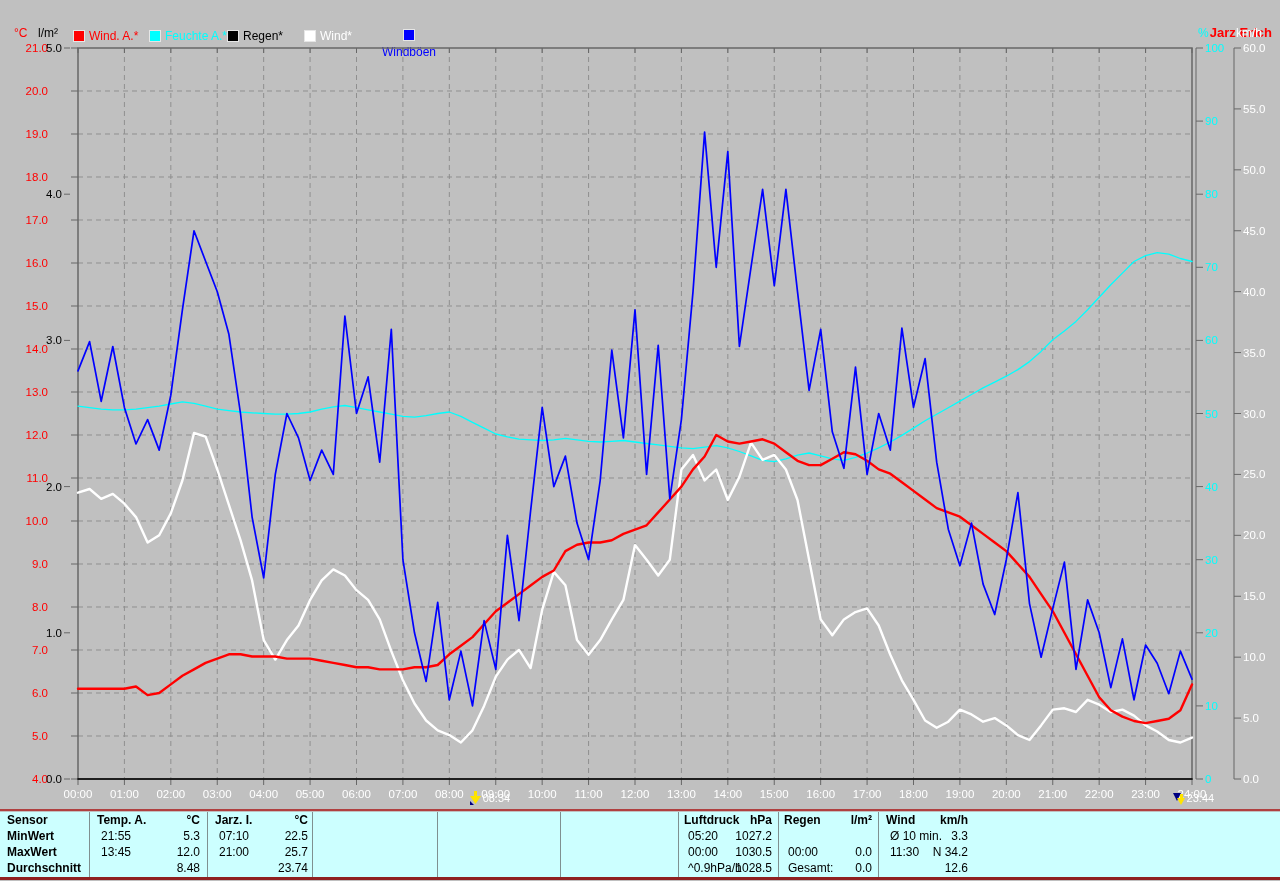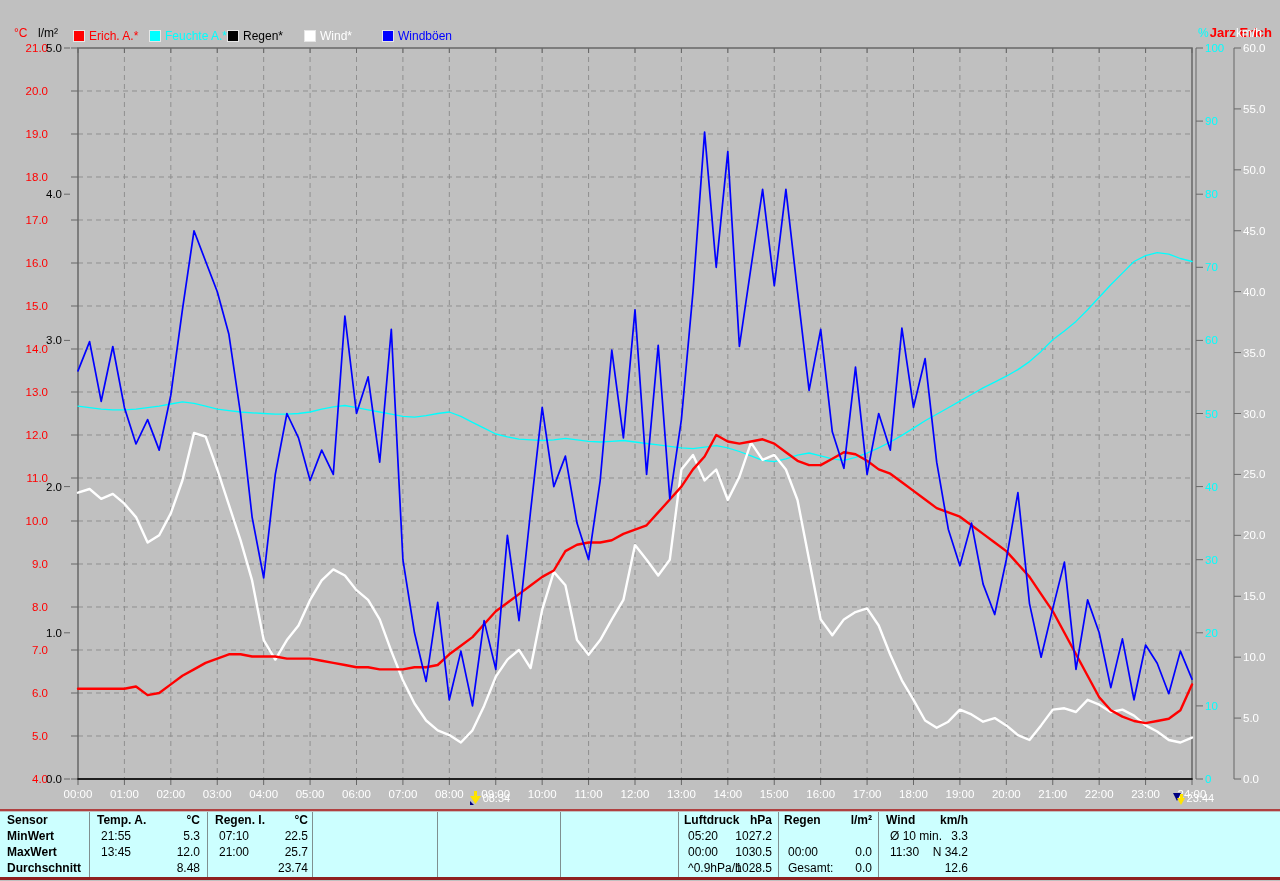--- a/index.html
+++ b/index.html
@@ -36,35 +36,35 @@
   <div class="abs" id="station">Jarz Erich</div>
 
   <div class="abs unit" id="unit-temp">°C</div>
   <div class="abs unit" id="unit-rain">l/m²</div>
   <div class="abs unit" id="unit-hum">%</div>
   <div class="abs unit" id="unit-wind">km/h</div>
 
   <div class="abs" id="legend">
       <div class="legend-item" style="left: 73px;">
         <span class="sw" style="background: rgb(255, 0, 0);"></span>
-        <span class="lb" style="color: rgb(255, 0, 0);">Erich. A.*</span>
+        <span class="lb" style="color: rgb(255, 0, 0);">Wind. A.*</span>
       </div>
       <div class="legend-item" style="left: 149px;">
         <span class="sw" style="background: rgb(0, 255, 255);"></span>
         <span class="lb" style="color: rgb(0, 255, 255);">Feuchte A.*</span>
       </div>
       <div class="legend-item" style="left: 227px;">
         <span class="sw" style="background: rgb(0, 0, 0);"></span>
         <span class="lb" style="color: rgb(0, 0, 0);">Regen*</span>
       </div>
       <div class="legend-item" style="left: 304px;">
         <span class="sw" style="background: rgb(255, 255, 255);"></span>
         <span class="lb" style="color: rgb(255, 255, 255);">Wind*</span>
       </div>
-      <div class="legend-item" style="left: 382px;">
+      <div class="legend-item" style="left: 382px; flex-direction: column;">
         <span class="sw" style="background: rgb(0, 0, 255);"></span>
         <span class="lb" style="color: rgb(0, 0, 255);">Windböen</span>
       </div>
     </div>
 
   <svg class="abs" id="chart-svg" width="1280" height="881">
     <g id="gfx">
         <line x1="78" y1="91" x2="1192" y2="91" stroke="#8f8f8f" stroke-width="1" stroke-dasharray="5 4"></line>
         <line x1="78" y1="134" x2="1192" y2="134" stroke="#8f8f8f" stroke-width="1" stroke-dasharray="5 4"></line>
         <line x1="78" y1="177" x2="1192" y2="177" stroke="#8f8f8f" stroke-width="1" stroke-dasharray="5 4"></line>
@@ -320,21 +320,21 @@
       <div class="tcell tbold" style="left: 7px; top: 829px;">MinWert</div>
       <div class="tcell tbold" style="left: 7px; top: 845px;">MaxWert</div>
       <div class="tcell tbold" style="left: 7px; top: 861px;">Durchschnitt</div>
       <div class="tcell tbold" style="left: 97px; top: 813px;">Temp. A.</div>
       <div class="tcell tbold tright" style="left: 97px; width: 103px; top: 813px;">°C</div>
       <div class="tcell" style="left: 101px; top: 829px;">21:55</div>
       <div class="tcell tright" style="left: 97px; width: 103px; top: 829px;">5.3</div>
       <div class="tcell" style="left: 101px; top: 845px;">13:45</div>
       <div class="tcell tright" style="left: 97px; width: 103px; top: 845px;">12.0</div>
       <div class="tcell tright" style="left: 97px; width: 103px; top: 861px;">8.48</div>
-      <div class="tcell tbold" style="left: 215px; top: 813px;">Regen. I.</div>
+      <div class="tcell tbold" style="left: 215px; top: 813px;">Jarz. I.</div>
       <div class="tcell tbold tright" style="left: 215px; width: 93px; top: 813px;">°C</div>
       <div class="tcell" style="left: 219px; top: 829px;">07:10</div>
       <div class="tcell tright" style="left: 215px; width: 93px; top: 829px;">22.5</div>
       <div class="tcell" style="left: 219px; top: 845px;">21:00</div>
       <div class="tcell tright" style="left: 215px; width: 93px; top: 845px;">25.7</div>
       <div class="tcell tright" style="left: 215px; width: 93px; top: 861px;">23.74</div>
       <div class="tcell tbold" style="left: 684px; top: 813px;">Luftdruck</div>
       <div class="tcell tbold tright" style="left: 684px; width: 88px; top: 813px;">hPa</div>
       <div class="tcell" style="left: 688px; top: 829px;">05:20</div>
       <div class="tcell tright" style="left: 684px; width: 88px; top: 829px;">1027.2</div>

